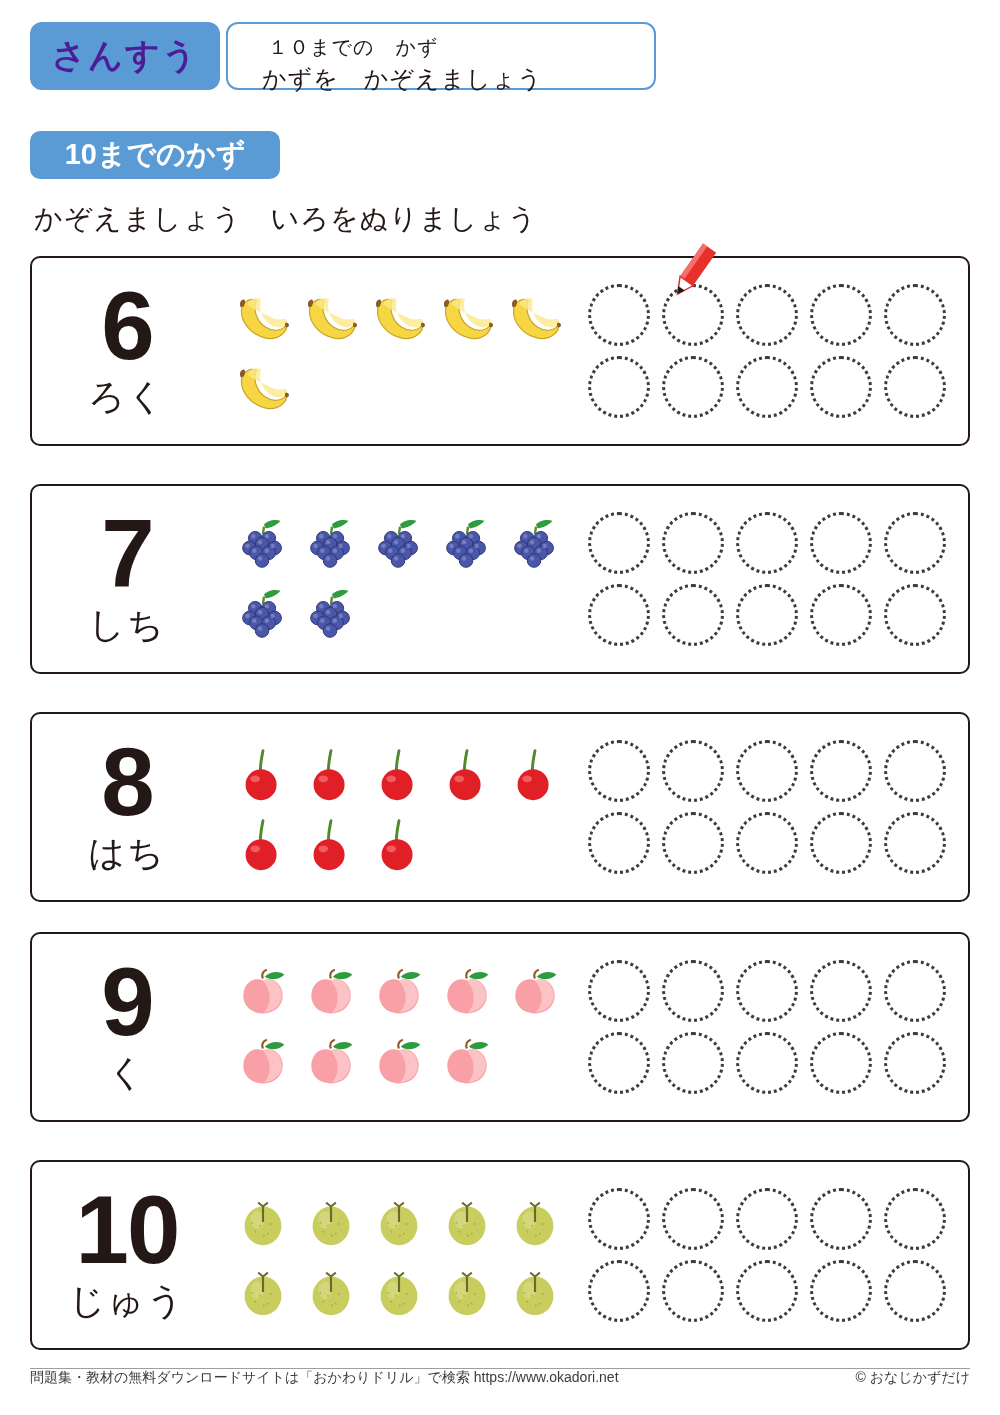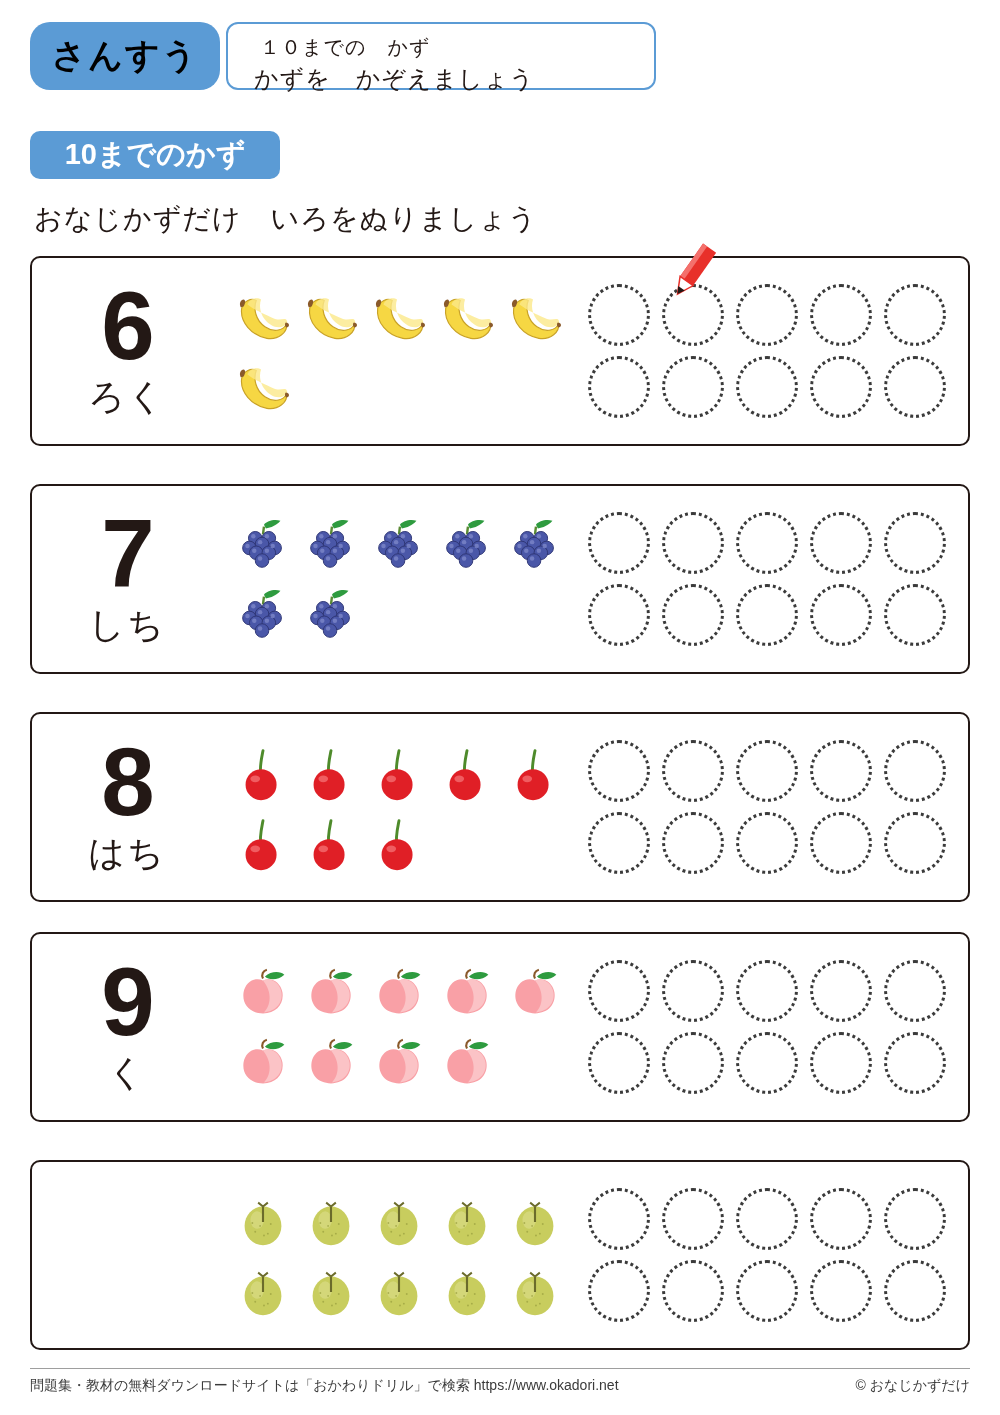--- a/index.html
+++ b/index.html
@@ -24,39 +24,39 @@
     width: 632px;
     height: 80px;
   }
   .subject-badge {
     position: absolute;
     left: 0;
     top: 0;
     width: 190px;
     height: 68px;
     background: #5b9bd5;
-    border-radius: 20px;
-    color: #000000;
+    border-radius: 12px;
+    color: #4c1d95;
     font-size: 34px;
     font-weight: bold;
     letter-spacing: 2px;
     display: flex;
     align-items: center;
     justify-content: center;
   }
   .title-box {
     position: absolute;
     left: 196px;
     top: 0;
     width: 430px;
     height: 68px;
     border: 2px solid #5b9bd5;
     border-radius: 12px;
     background: #ffffff;
-    padding: 4px 0 0 0;
+    padding: 4px 0 0 8px;
     box-sizing: border-box;
   }
   .title-line1 {
     font-size: 20px;
     margin: 6px 0 0 32px;
     letter-spacing: 1px;
     color: #231815;
   }
   .title-line2 {
     font-size: 24px;
@@ -181,40 +181,39 @@
     height: 70px;
   }
 
   
   .footer {
     position: absolute;
     left: 30px;
     top: 1368px;
     width: 940px;
     border-top: 1px solid #9e9e9e;
-    padding-top: 8px;
     font-size: 14px;
     color: #3b3b3b;
     display: flex;
     justify-content: space-between;
   }
 </style>
 </head>
 <body>
 
 <div class="header">
   <div class="subject-badge">さんすう</div>
   <div class="title-box">
     <div class="title-line1">１０までの　かず</div>
     <div class="title-line2">かずを　かぞえましょう</div>
   </div>
 </div>
 
 <div class="section-badge">10までのかず</div>
-<div class="instruction">おなじかずだけ　いろをぬりましょう</div>
+<div class="instruction">かぞえましょう　いろをぬりましょう</div>
 
 <div id="rows-container">
     <div class="row" style="top: 256px; height: 190px;">
       <div class="row-number">
         <div class="numeral">6</div>
         <div class="reading">ろく</div>
       </div>
       <div class="fruit-area">
         <div class="fruit-line">
           <span class="fruit"><svg viewBox="0 0 64 64" width="62" height="62">
@@ -622,20 +621,24 @@
         <div class="circle-line">
           <div class="dot-circle"></div>
           <div class="dot-circle"></div>
           <div class="dot-circle"></div>
           <div class="dot-circle"></div>
           <div class="dot-circle"></div>
         </div>
       </div>
     </div>
     <div class="row" style="top: 1160px; height: 190px;">
+      <div class="row-number">
+        <div class="numeral">10</div>
+        <div class="reading">じゅう</div>
+      </div>
       <div class="fruit-area">
         <div class="fruit-line">
           <span class="fruit"><svg viewBox="0 0 64 64" width="62" height="62">
               <ellipse cx="32" cy="36" rx="19" ry="20" fill="#c8cd5e"></ellipse>
               <ellipse cx="26" cy="30" rx="7" ry="9" fill="#d8dc85" opacity="0.7"></ellipse>
               <path d="M32 16 L32 32" stroke="#6b6b2b" stroke-width="2.2" fill="none"></path>
               <path d="M32 16 L27 12 M32 16 L37 12" stroke="#6b6b2b" stroke-width="2" fill="none"></path>
               <g fill="#9aa03f" opacity="0.7">
                 <circle cx="24" cy="42" r="1"></circle>
                 <circle cx="33" cy="46" r="1"></circle>

